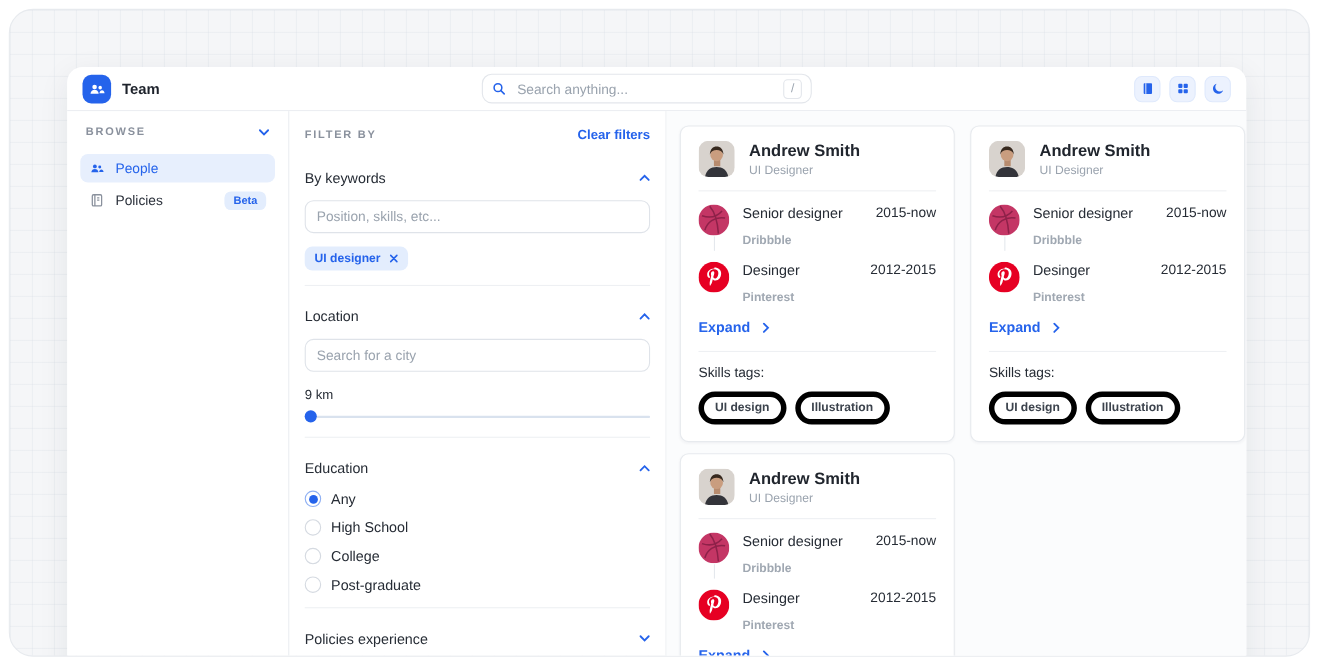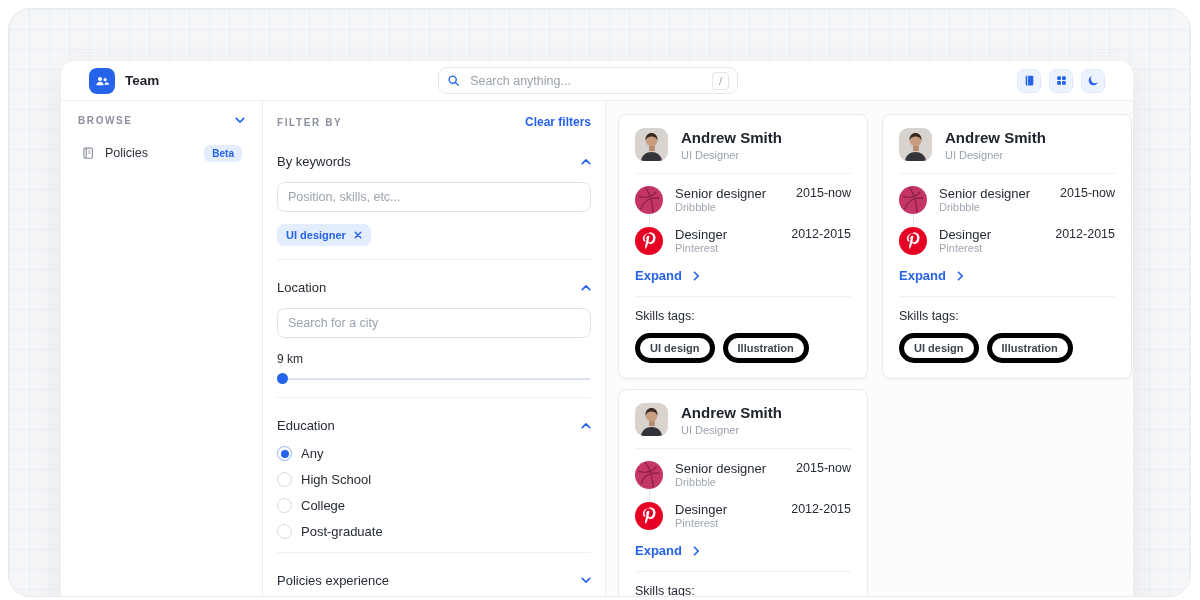--- a/index.html
+++ b/index.html
@@ -16,21 +16,21 @@
       linear-gradient(90deg, rgba(213,219,227,.30) 1px, transparent 1px);
     background-size: 20px 20px;
   }
   .window {
     position: absolute; left: 52px; top: 52px; width: 1072px; height: 560px;
     background: #fff; border-radius: 14px; box-shadow: 0 8px 28px rgba(25,35,55,.08);
     display: flex; flex-direction: column; overflow: hidden;
   }
   
   .app-header { height: 40px; min-height: 40px; display: flex; align-items: center;
-    padding: 0 28px; border-bottom: 1px solid #eceef2; }
+    padding: 0 14px; border-bottom: 1px solid #eceef2; }
   .logo { width: 26px; height: 26px; border-radius: 8px; background: #2563eb;
     display: flex; align-items: center; justify-content: center; flex: none; }
   .app-title { margin-left: 10px; font-size: 13.5px; font-weight: 700; color: #1d222b; }
   .search-wrap { flex: 1; display: flex; justify-content: center; }
   .search-box { width: 300px; height: 27px; border: 1px solid #e3e6eb; border-radius: 9px;
     display: flex; align-items: center; padding: 0 8px; gap: 8px; background: #fff; }
   .search-input { border: 0; outline: 0; flex: 1; font-size: 12.5px; color: #2b313b;
     font-family: inherit; background: transparent; min-width: 0; }
   .search-input::placeholder { color: #9aa3ae; }
   .kbd { width: 17px; height: 18px; border: 1px solid #e3e6eb; border-radius: 4px;
@@ -92,21 +92,21 @@
   .cname { font-size: 15px; font-weight: 700; color: #20252d; }
   .crole { font-size: 11px; color: #9aa3ae; margin-top: 3px; }
   .card .divider { margin: 12px 0; }
   .pos { display: flex; gap: 12px; }
   .pos + .pos { margin-top: 13px; }
   .picon { width: 28px; height: 28px; flex: none; position: relative; }
   .pos.haslink .picon::after { content: ""; position: absolute; left: 50%; top: 29px;
     width: 1px; height: 13px; background: #e4e8ed; }
   .ptext { flex: 1; display: flex; justify-content: space-between; }
   .ptitle { font-size: 13px; color: #262c35; }
-  .psub { font-size: 11px; color: #a0a8b2; margin-top: 0; }
+  .psub { font-size: 11px; color: #a0a8b2; margin-top: 12px; font-weight: bold; }
   .pperiod { font-size: 12.5px; color: #262c35; }
   .expand { display: inline-flex; align-items: center; gap: 11px; margin-top: 13px;
     color: #2563eb; font-size: 13px; font-weight: 700; cursor: pointer;
     background: none; border: 0; padding: 0; font-family: inherit; }
   .skills-label { font-size: 12.5px; color: #262c35; }
   .skillrow { display: flex; gap: 8px; margin-top: 10px; }
   .spill { border: 5px solid #000000; border-radius: 999px; padding: 4px 10px;
     font-size: 11px; font-weight: 700; color: #3c434d; background: #fff; }
 </style>
 </head>
@@ -189,20 +189,31 @@
       <div class="sidebar">
         <div class="browse-row">
           <span class="ovl-label">BROWSE</span>
           <span class="chev">
             <svg width="10" height="7" viewBox="0 0 12 8" fill="none" stroke="currentColor" stroke-width="2" stroke-linecap="round">
                 <path d="M1.5 1.5 6 6l4.5-4.5"></path>
               </svg>
           </span>
         </div>
 
+        <div class="nav-item active">
+          <span class="nicon">
+            <svg width="14" height="14" viewBox="0 0 24 24" fill="currentColor">
+              <circle cx="9" cy="9" r="3"></circle>
+                <circle cx="16.6" cy="10" r="2.3"></circle>
+              <path d="M3.4 18.2c.4-3.4 2.7-5.2 5.6-5.2s5.2 1.8 5.6 5.2z"></path>
+              <path d="M15.6 17.6c.3-2.4 1.7-3.9 3.6-3.9 1.7 0 3 1.4 3.4 3.9z"></path>
+            </svg>
+          </span>
+          <span>People</span>
+        </div>
 
 
         <div class="nav-item">
           <span class="nicon">
             <svg width="14" height="14" viewBox="0 0 24 24" fill="none" stroke="currentColor" stroke-width="2">
               <rect x="5" y="3.5" width="14.5" height="17.5" rx="2"></rect>
               <path d="M9 3.5v17.5"></path>
                 <path d="M12.5 8.5H16M12.5 12H16"></path>
             </svg>
           </span>

